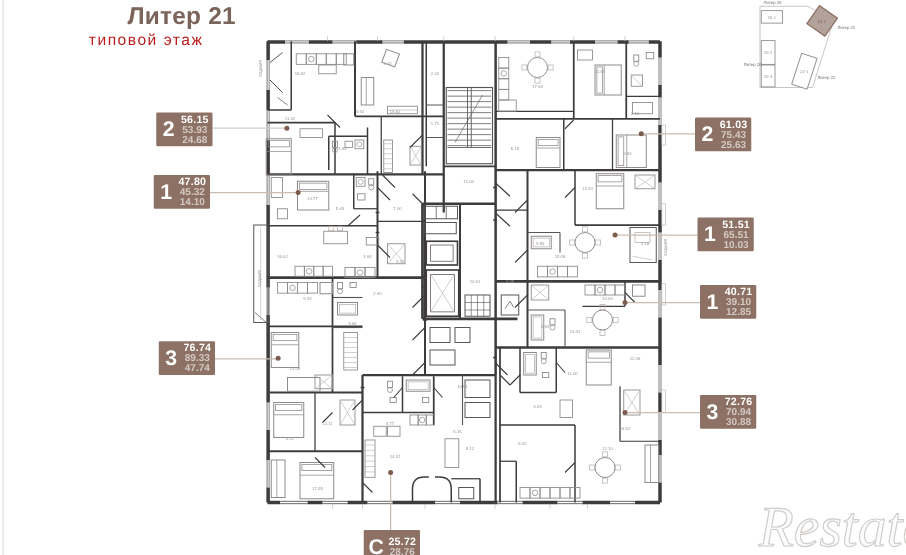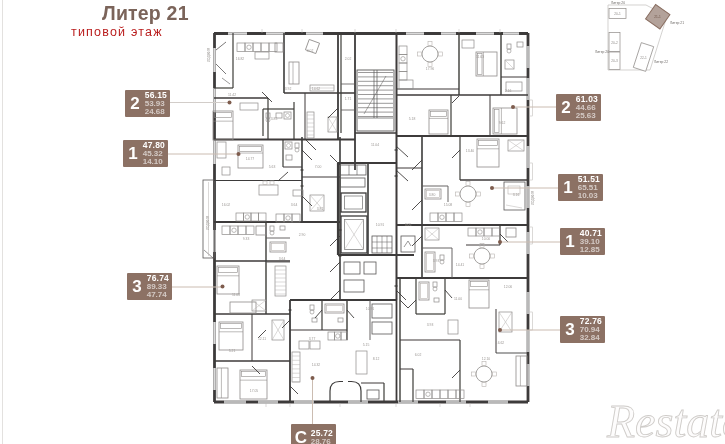--- a/index.html
+++ b/index.html
@@ -2,21 +2,21 @@
 <html lang="ru"><head>
 <meta charset="utf-8">
 <title>Литер 21 — типовой этаж</title>
 <style>
   html,body { margin:0; padding:0; background:#ffffff; }
   body { width:725px; height:444px; position:relative; overflow:hidden;
          font-family:"Liberation Sans", sans-serif; }
   .lab { position:absolute; background:#8c7164; color:#fff; display:flex;
           align-items:center; border-radius:1px; }
   .lnum { width:20px; text-align:center; font-size:17px; font-weight:bold; line-height:1; }
-  .lcol { flex:1; padding-right:3px; text-align:left; }
+  .lcol { flex:1; padding-right:3px; text-align:center; }
   .l1 { font-size:8.5px; font-weight:bold; line-height:9px; letter-spacing:0.2px; }
   .l2,.l3 { font-size:8px; color:rgba(255,255,255,0.62); line-height:8.5px;font-weight:bold; }
 </style>
 </head>
 <body>
 
 <div style="position:absolute;left:2px;top:0;width:1px;height:444px;background:#e3e1df;"></div>
 
 <div style="position:absolute;left:70px;top:2px;font-size:19.5px;font-weight:bold;color:#7b645a;letter-spacing:0.2px;margin-left:32px;">Литер 21</div>
 
@@ -1060,21 +1060,21 @@
   <div class="lcol">
       <div class="l1">25.72</div>
       <div class="l2">28.76</div>
     </div>
 </div>
 
 <div class="lab" style="left:556px;top:94px;width:45px;height:27px;">
   <div class="lnum">2</div>
   <div class="lcol">
       <div class="l1">61.03</div>
-      <div class="l2">44.66</div>
+      <div class="l2">75.43</div>
       <div class="l3">25.63</div>
     </div>
 </div>
 
 <div class="lab" style="left:558px;top:174px;width:45px;height:27px;">
   <div class="lnum">1</div>
   <div class="lcol">
       <div class="l1">51.51</div>
       <div class="l2">65.51</div>
       <div class="l3">10.03</div>
@@ -1088,15 +1088,15 @@
       <div class="l2">39.10</div>
       <div class="l3">12.85</div>
     </div>
 </div>
 
 <div class="lab" style="left:560px;top:316px;width:45px;height:27px;">
   <div class="lnum">3</div>
   <div class="lcol">
       <div class="l1">72.76</div>
       <div class="l2">70.94</div>
-      <div class="l3">32.84</div>
+      <div class="l3">30.88</div>
     </div>
 </div>
 
 </body></html>

